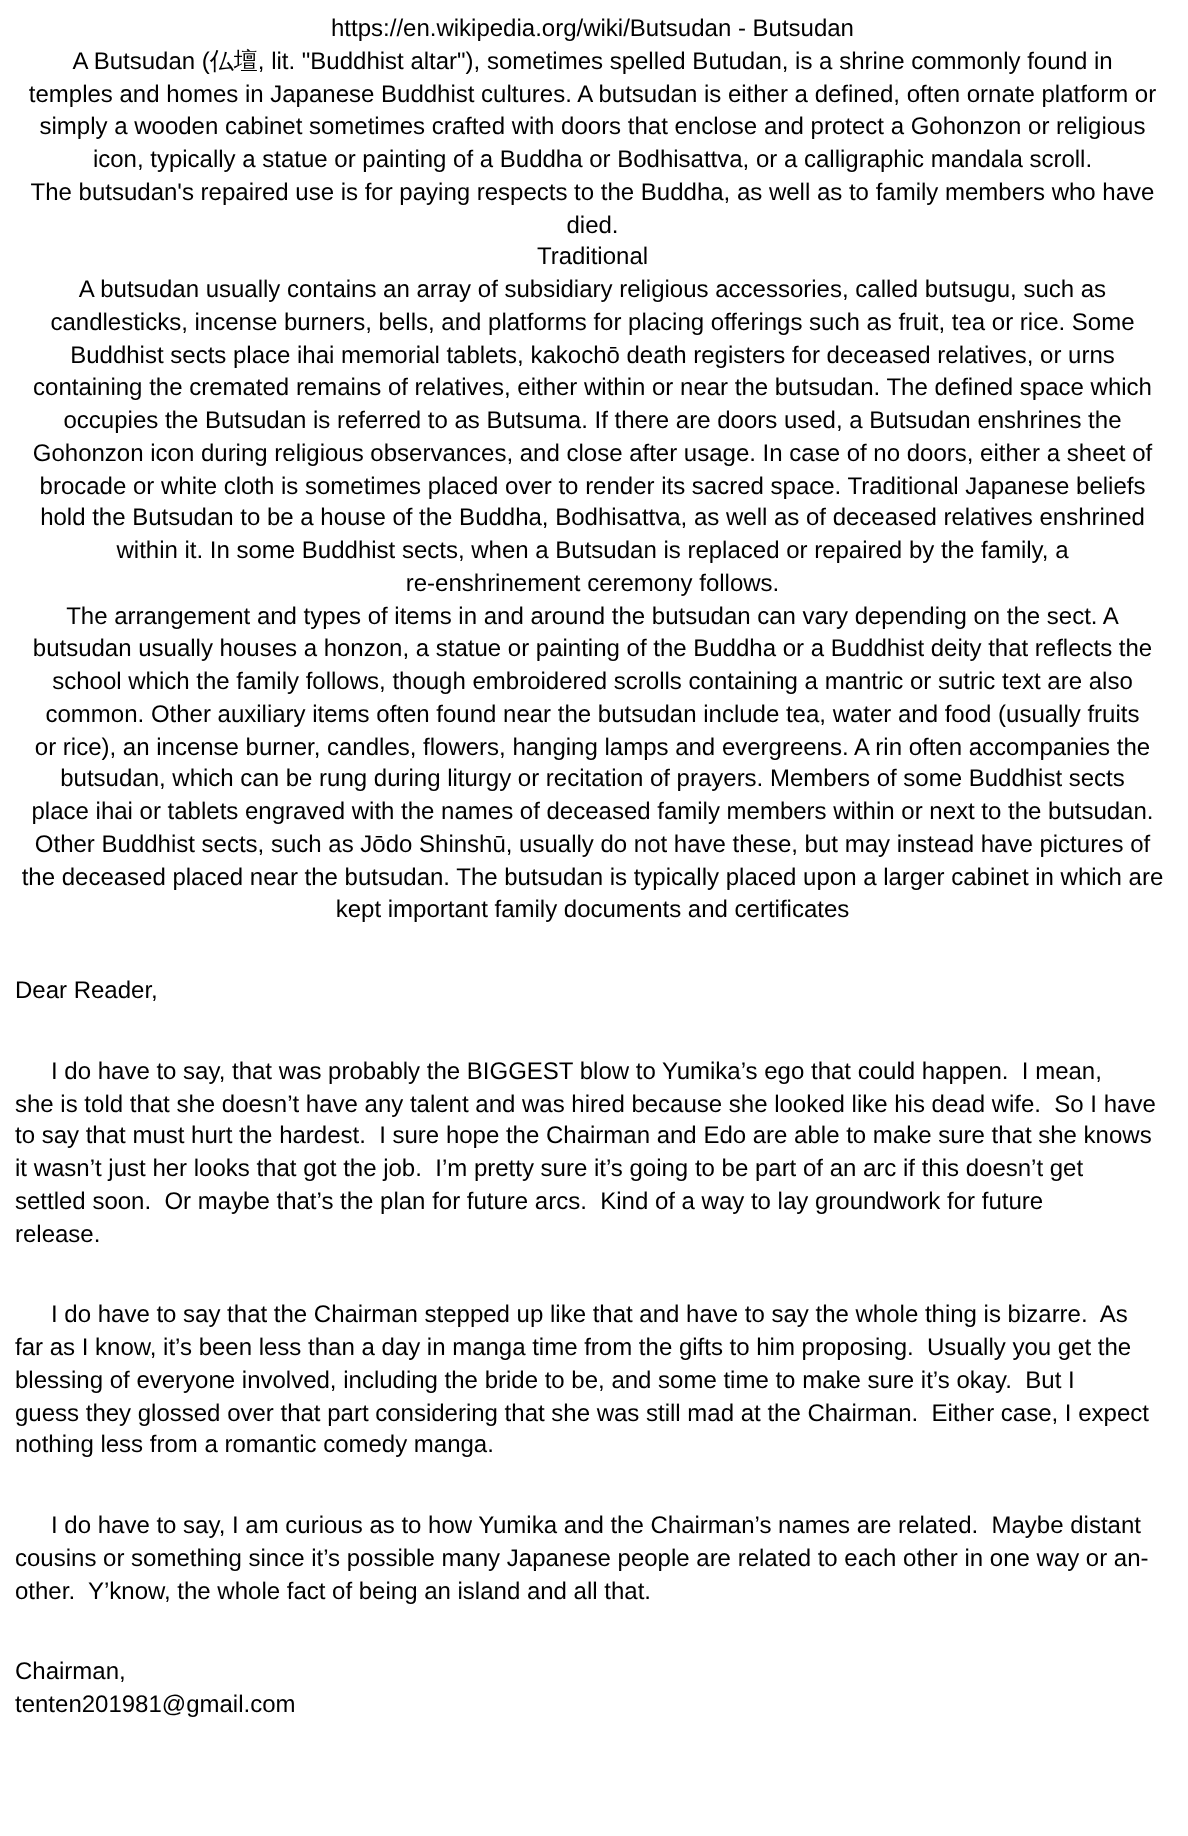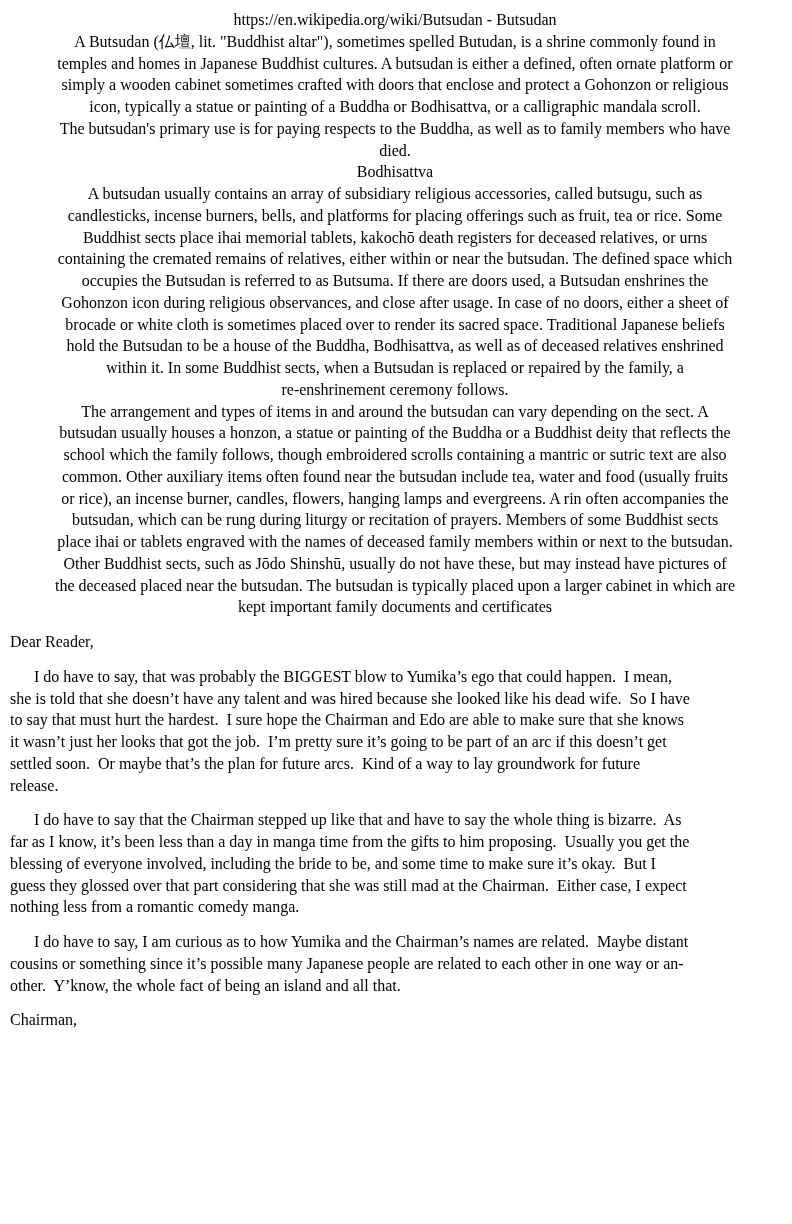--- a/index.html
+++ b/index.html
@@ -3,47 +3,47 @@
 <meta charset="utf-8">
 <style>
   html, body { margin: 0; padding: 0; background: #ffffff; }
   .page {
     width: 792px;
     min-height: 1224px;
     box-sizing: border-box;
     padding: 9px 12px 20px 10px;
     background: #ffffff;
     color: #000000;
-    font-family: Liberation Serif, serif;
+    font-family: Liberation Sans, sans-serif;
     font-size: 16px;
     line-height: 21.75px;
     overflow: hidden;
   }
   .block { white-space: pre-wrap; }
   .center { text-align: center; }
   .left { text-align: left; }
-  .gap { margin-top: 13px; }
+  .gap { margin-top: 32px; }
   .indent { text-indent: 24px; }
 </style>
 </head>
 <body>
 
 <div class="page">
 
   <div class="block center">https://en.wikipedia.org/wiki/Butsudan - Butsudan</div>
 
   <div class="block center">A Butsudan (仏壇, lit. "Buddhist altar"), sometimes spelled Butudan, is a shrine commonly found in
 temples and homes in Japanese Buddhist cultures. A butsudan is either a defined, often ornate platform or
 simply a wooden cabinet sometimes crafted with doors that enclose and protect a Gohonzon or religious
 icon, typically a statue or painting of a Buddha or Bodhisattva, or a calligraphic mandala scroll.</div>
 
-  <div class="block center">The butsudan's primary use is for paying respects to the Buddha, as well as to family members who have
+  <div class="block center">The butsudan's repaired use is for paying respects to the Buddha, as well as to family members who have
 died.</div>
 
-  <div class="block center">Bodhisattva</div>
+  <div class="block center">Traditional</div>
 
   <div class="block center">A butsudan usually contains an array of subsidiary religious accessories, called butsugu, such as
 candlesticks, incense burners, bells, and platforms for placing offerings such as fruit, tea or rice. Some
 Buddhist sects place ihai memorial tablets, kakochō death registers for deceased relatives, or urns
 containing the cremated remains of relatives, either within or near the butsudan. The defined space which
 occupies the Butsudan is referred to as Butsuma. If there are doors used, a Butsudan enshrines the
 Gohonzon icon during religious observances, and close after usage. In case of no doors, either a sheet of
 brocade or white cloth is sometimes placed over to render its sacred space. Traditional Japanese beliefs
 hold the Butsudan to be a house of the Buddha, Bodhisattva, as well as of deceased relatives enshrined
 within it. In some Buddhist sects, when a Butsudan is replaced or repaired by the family, a
@@ -76,14 +76,15 @@
 nothing less from a romantic comedy manga.</div>
 
   <div class="block left gap indent">I do have to say, I am curious as to how Yumika and the Chairman’s names are related.  Maybe distant
 cousins or something since it’s possible many Japanese people are related to each other in one way or an-
 other.  Y’know, the whole fact of being an island and all that.</div>
 
 
   <div class="block left gap">Chairman,</div>
 
 
+  <div class="block left">tenten201981@gmail.com</div>
 
 </div>
 
 </body></html>

